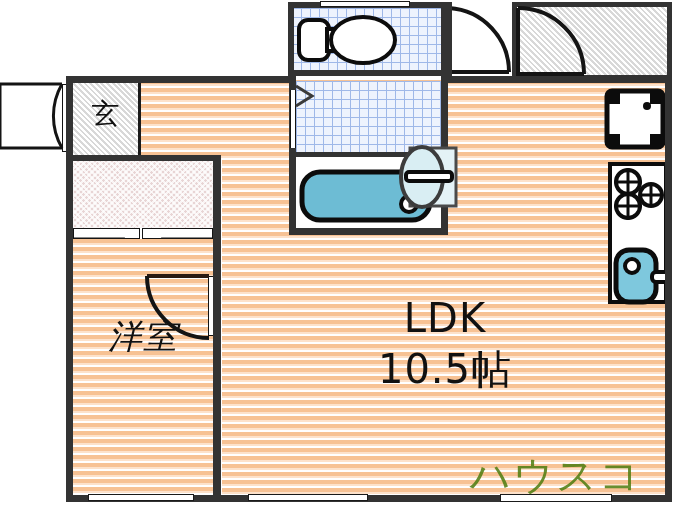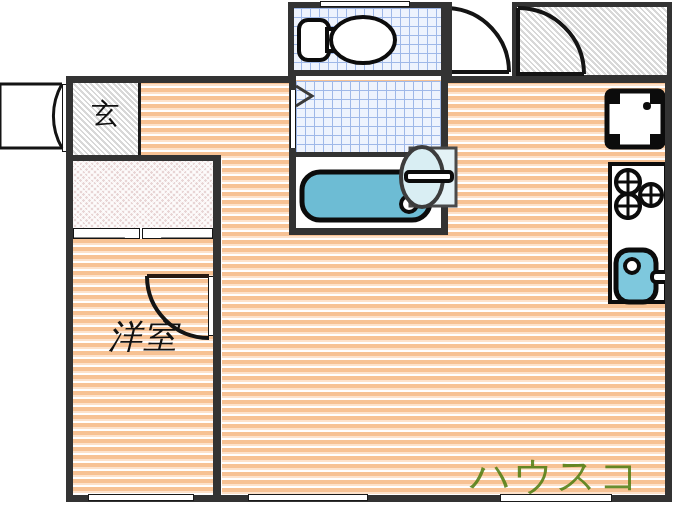--- a/index.html
+++ b/index.html
@@ -211,16 +211,18 @@
   <div class="wall" style="left:66px;top:495px;width:606px;height:7px;"></div>
 
   <div class="wall" style="left:213px;top:155px;width:8px;height:347px;"></div>
 
   <div class="wall" style="left:66px;top:155px;width:155px;height:6px;"></div>
 
   <div class="rect white-fill" style="left:88px;top:494px;width:106px;height:7px;border:1px solid #1a1a1a;"></div>
   <div class="rect white-fill" style="left:248px;top:494px;width:120px;height:7px;border:1px solid #1a1a1a;"></div>
   <div class="rect white-fill" style="left:500px;top:494px;width:112px;height:8px;border:1px solid #1a1a1a;"></div>
 
+  <div class="lbl lbl-ldk" style="left:345px;top:297px;width:200px;">LDK</div>
+  <div class="lbl lbl-ldk" style="left:340px;top:348px;width:210px;">10.5帖</div>
 
   <div class="wm" style="left:470px;top:448px;">ハウスコム</div>
 
 </div>
 
 </body></html>

